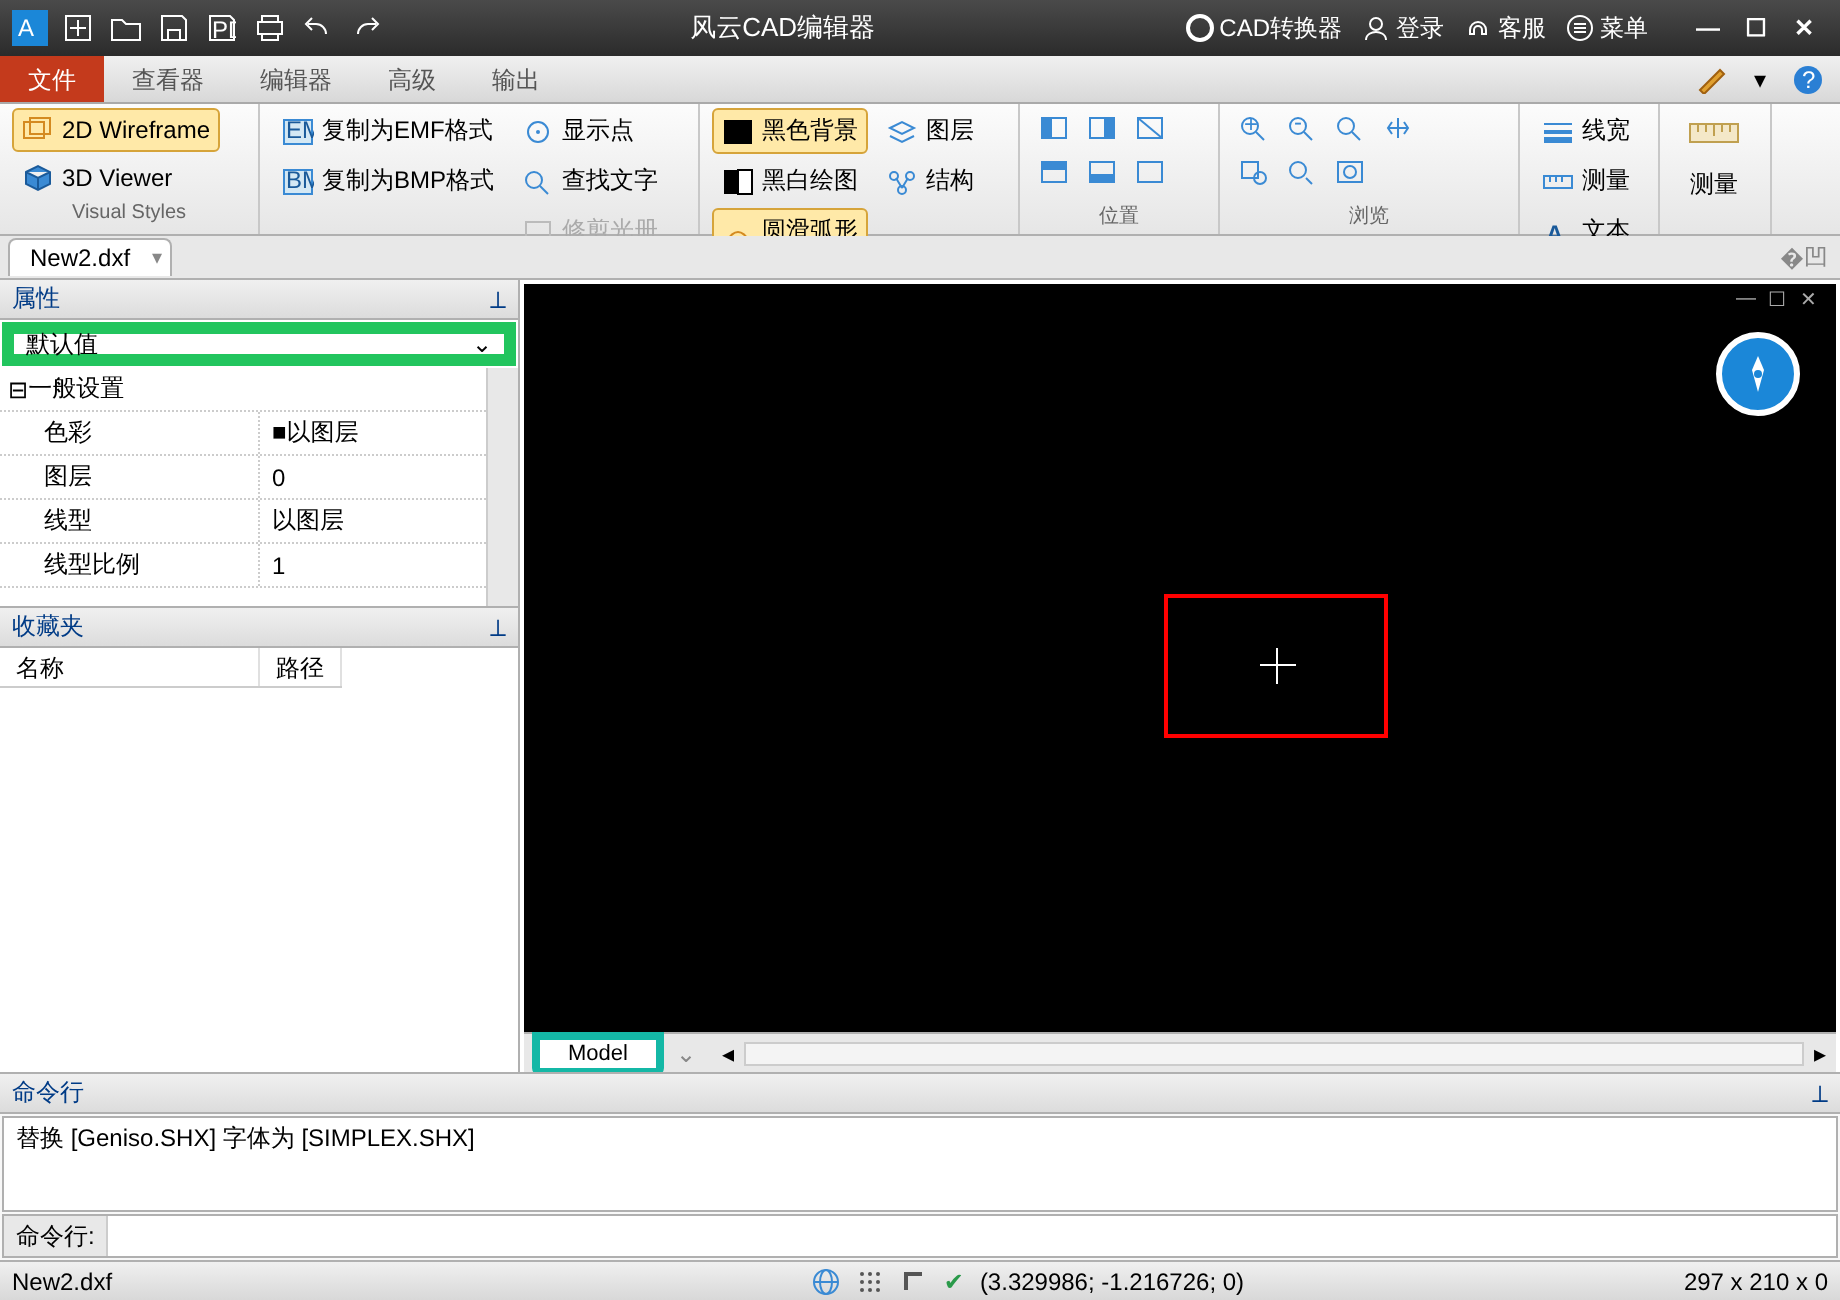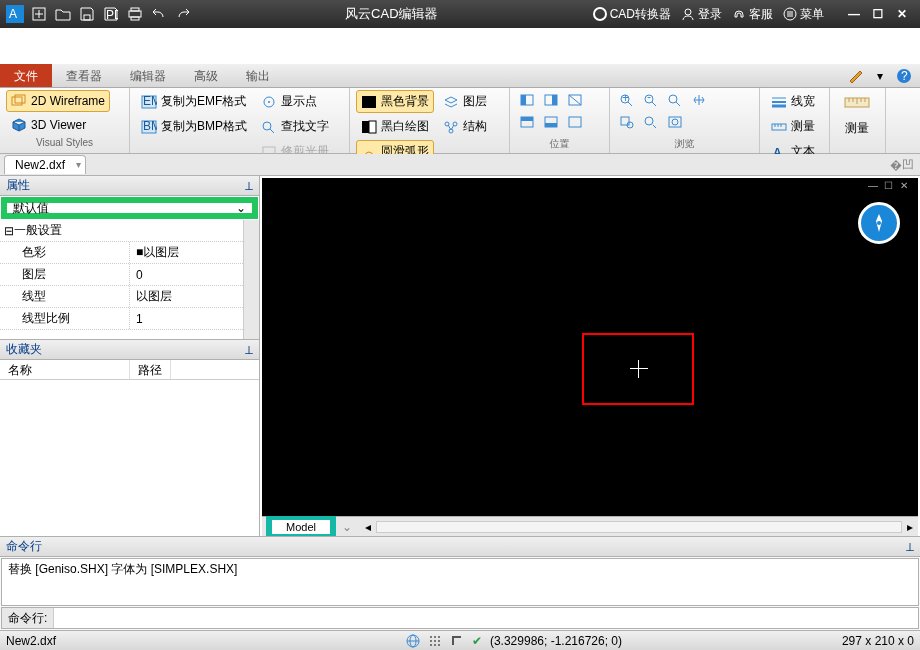--- a/index.html
+++ b/index.html
@@ -9,21 +9,21 @@
 .titlebar { height: 28px; background: linear-gradient(#4a4a4a, #2b2b2b); display: flex; align-items: center; color: #fff; }
 .titlebar .left { display: flex; align-items: center; gap: 6px; padding: 0 6px; }
 .titlebar .left .icn { width: 18px; height: 18px; display: flex; align-items: center; justify-content: center; cursor: pointer; }
 .titlebar .title { flex: 1; text-align: center; font-size: 13px; }
 .titlebar .right { display: flex; align-items: center; gap: 10px; padding: 0 8px; }
 .titlebar .right .ritm { display: flex; align-items: center; gap: 3px; cursor: pointer; }
 .titlebar .winbtns { display: flex; gap: 4px; margin-left: 10px; }
 .titlebar .winbtns div { width: 20px; height: 18px; display: flex; align-items: center; justify-content: center; cursor: pointer; font-weight: bold; }
 
 
-.menubar { height: 24px; background: linear-gradient(#f0f0f0, #d8d8d8); display: flex; border-bottom: 1px solid #aaa; margin-top: 36px; }
+.menubar { height: 24px; background: linear-gradient(#f0f0f0, #d8d8d8); display: flex; border-bottom: 1px solid #aaa; }
 .menubar .tab { padding: 4px 14px; cursor: pointer; color: #555; }
 .menubar .tab.active { background: #c43a1c; color: #fff; }
 .menubar .right-icons { margin-left: auto; display: flex; align-items: center; gap: 4px; padding-right: 6px; }
 .menubar .right-icons .icn { width: 20px; height: 18px; display: flex; align-items: center; justify-content: center; cursor: pointer; }
 
 
 .ribbon { height: 66px; background: linear-gradient(#fcfcfc, #e6e6e6); border-bottom: 1px solid #b0b0b0; display: flex; }
 .ribbon .group { border-right: 1px solid #c8c8c8; display: flex; flex-direction: column; padding: 2px 6px 0 6px; }
 .ribbon .group .body { flex: 1; display: flex; gap: 4px; }
 .ribbon .group .label { height: 16px; text-align: center; font-size: 10px; color: #666; }
@@ -47,37 +47,37 @@
 .panel-hdr { height: 20px; background: linear-gradient(#f0f0f0, #dcdcdc); border-bottom: 1px solid #b0b0b0; display: flex; align-items: center; padding: 0 6px; color: #003b86; font-size: 12px; }
 .panel-hdr .pin { margin-left: auto; cursor: pointer; }
 .prop-sel { height: 22px; border: 6px solid #22c55e; margin: 1px; display: flex; align-items: center; padding: 0 6px; }
 .prop-sel .dd { margin-left: auto; }
 .propgrid { flex: 0 0 120px; overflow: hidden; border-bottom: 1px solid #b0b0b0; position: relative; }
 .propgrid .scroll { position: absolute; right: 0; top: 0; width: 16px; height: 100%; background: #e8e8e8; border-left: 1px solid #ccc; }
 .propgrid .row { height: 22px; display: flex; border-bottom: 1px dotted #ccc; }
 .propgrid .row .k { width: 130px; padding-left: 22px; border-right: 1px dotted #ccc; display: flex; align-items: center; }
 .propgrid .row .v { flex: 1; padding-left: 6px; display: flex; align-items: center; }
 .propgrid .row.cat .k { padding-left: 4px; width: 100%; border-right: none; }
-.favorites { flex: 1; display: flex; flex-direction: column; }
+.favorites { flex: 1; display: flex; flex-direction: row; }
 .favorites .cols { height: 20px; border-bottom: 1px solid #ccc; display: flex; }
 .favorites .cols div { padding: 2px 8px; border-right: 1px solid #e0e0e0; }
 .favorites .list { flex: 1; background: #fff; }
 
 .canvas-area { flex: 1; display: flex; flex-direction: column; min-width: 0; }
 .canvas { flex: 1; background: #000; position: relative; margin: 2px 2px 0 2px; }
 .canvas .winicons { position: absolute; top: 2px; right: 4px; display: flex; gap: 2px; }
 .canvas .winicons div { width: 14px; height: 12px; color: #aaa; font-size: 10px; cursor: pointer; }
 .canvas .badge { position: absolute; top: 24px; right: 18px; width: 42px; height: 42px; border-radius: 50%; background: #1b87d8; border: 3px solid #fff; display: flex; align-items: center; justify-content: center; color: #fff; cursor: pointer; box-shadow: 0 0 6px rgba(0,0,0,.5); }
 .canvas .redrect { position: absolute; left: 320px; top: 155px; width: 112px; height: 72px; border: 2px solid #ff0000; }
 .canvas .cross { position: absolute; left: 368px; top: 182px; width: 18px; height: 18px; }
 .canvas .cross::before, .canvas .cross::after { content: ""; position: absolute; background: #fff; }
 .canvas .cross::before { left: 8px; top: 0; width: 1px; height: 18px; }
 .canvas .cross::after { top: 8px; left: 0; height: 1px; width: 18px; }
 .modeltabs { height: 20px; background: #e8e8e8; display: flex; align-items: center; border-top: 1px solid #b0b0b0; margin: 0 2px; }
-.modeltab { background: #fff; border: 6px solid #14b8a6; padding: 1px 14px; border-radius: 0 0 4px 4px; margin-left: 4px; cursor: pointer; font-size: 11px; }
+.modeltab { background: #fff; border: 4px solid #14b8a6; padding: 1px 14px; border-radius: 0 0 4px 4px; margin-left: 4px; cursor: pointer; font-size: 11px; }
 .modeltabs .exp { margin-left: 6px; cursor: pointer; color: #888; }
 .hscroll { height: 16px; background: #e8e8e8; border-top: 1px solid #ccc; margin: 0 2px; display: flex; align-items: center; }
 .hscroll .arr { width: 16px; text-align: center; cursor: pointer; }
 .hscroll .track { flex: 1; height: 12px; background: #f4f4f4; border: 1px solid #ccc; }
 
 
 .cmdpanel { border-top: 1px solid #b0b0b0; background: #f8f8f8; }
 .cmdout { height: 48px; background: #fff; border: 1px solid #b0b0b0; margin: 1px; padding: 2px 6px; font-size: 12px; overflow: hidden; }
 .cmdline { height: 22px; display: flex; align-items: center; border: 1px solid #b0b0b0; margin: 1px; background: #fff; }
 .cmdline .lbl { padding: 0 6px; background: #e8e8e8; border-right: 1px solid #ccc; height: 100%; display: flex; align-items: center; }

